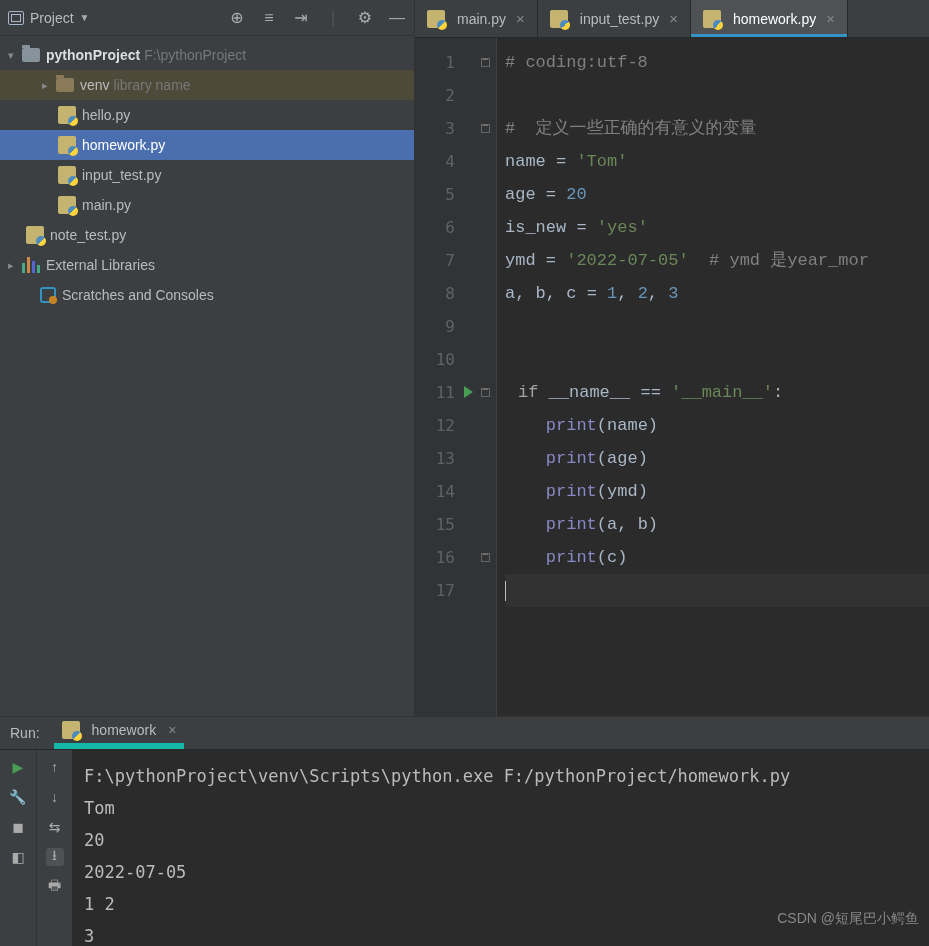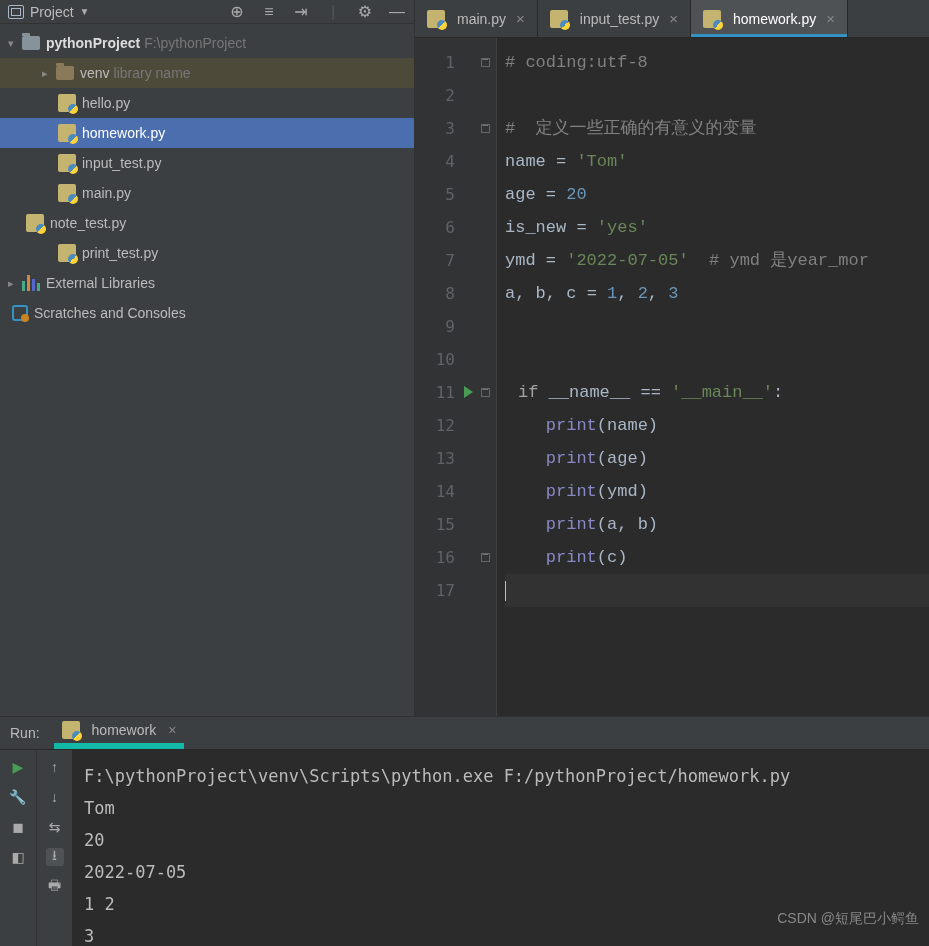--- a/index.html
+++ b/index.html
@@ -21,21 +21,21 @@
 }
 
 .sidebar {
   width: 415px;
   background: #3c3f41;
   border-right: 1px solid #323232;
   display: flex;
   flex-direction: column;
 }
 .sidebar-header {
-  height: 24px;
+  height: 36px;
   display: flex;
   align-items: center;
   padding: 0 8px;
   border-bottom: 1px solid #323232;
   background: #3c3f41;
 }
 .proj-icon {
   width: 16px; height: 14px;
   border: 1.5px solid #a9b7c6;
   border-radius: 2px;
@@ -174,36 +174,32 @@
             <span>input_test.py</span>
           </div>
           <div class="tree-row" style="padding-left: 58px;">
             <span class="py-icn"></span>
             <span>main.py</span>
           </div>
           <div class="tree-row" style="padding-left: 26px;">
             <span class="py-icn"></span>
             <span>note_test.py</span>
           </div>
-          <div class="tree-row" style="padding-left: 58px;">
-            <span class="py-icn"></span>
-            <span>print_test.py</span>
-          </div>
         </div>
       <div class="tree-row" style="padding-left:8px">
         <span class="arrow">▸</span>
         <span class="lib-icn">
             <span></span>
             <span></span>
             <span></span>
             <span></span>
           </span>
         <span>External Libraries</span>
       </div>
-      <div class="tree-row" style="padding-left:12px">
+      <div class="tree-row" style="padding-left:40px">
         <span class="scratch-icn"></span>
         <span>Scratches and Consoles</span>
       </div>
     </div>
   </div>
 
   <div class="editor">
     <div class="tabs" id="tabs">
         <div class="tab">
           <span class="py-icn"></span>

